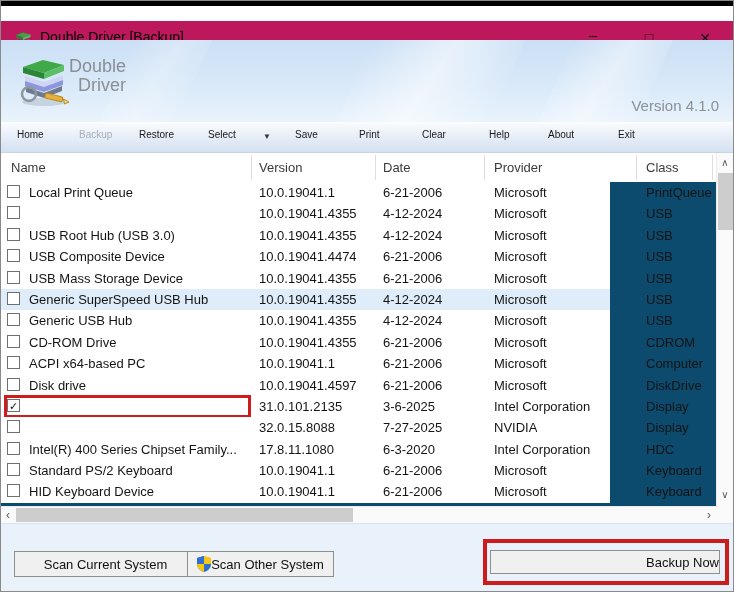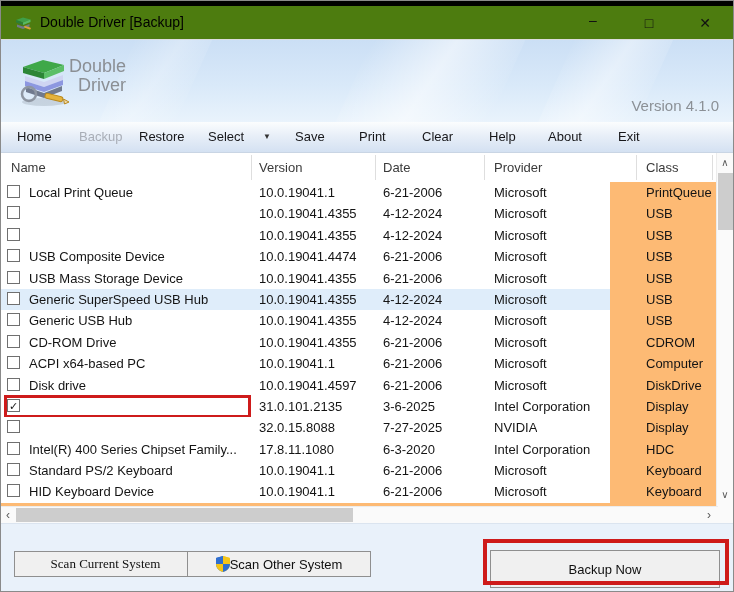--- a/index.html
+++ b/index.html
@@ -4,44 +4,44 @@
 <style>
   * { margin:0; padding:0; box-sizing:border-box; }
   html,body { background:#fff; }
   body { width:734px; height:592px; font-family:"Liberation Sans",sans-serif; }
   .screen { position:relative; width:734px; height:592px; background:#fff; border:1px solid #8a8a8a; overflow:hidden; }
 
   
   .top-strip { position:absolute; left:0; top:0; width:734px; height:5px; background:#000; }
 
   
-  .titlebar { position:absolute; left:0; top:5px; width:732px; height:34px; background:#4d7c0f; border-bottom:1px solid #dcdcdc; }
+  .titlebar { position:absolute; left:0; top:20px; width:732px; height:34px; background:#be185d; border-bottom:1px solid #dcdcdc; }
   .title-icon { position:absolute; left:13px; top:8px; width:19px; height:17px; }
   .title-text { position:absolute; left:39px; top:8px; font-size:14px; color:#000; }
   .win-controls { position:absolute; right:0; top:0; height:33px; display:flex; }
   .win-btn { width:56px; height:33px; display:flex; align-items:center; justify-content:center; font-size:14px; color:#111; cursor:default; }
   .win-btn.min span { position:relative; top:-3px; }
 
   
   .banner { position:absolute; left:0; top:39px; width:732px; height:82px; background:linear-gradient(180deg,#cbdff5 0%,#d9e9f9 55%,#e9f3fc 100%); overflow:hidden; }
   .streak { position:absolute; width:140px; height:200px; top:-60px; background:linear-gradient(100deg,rgba(255,255,255,0) 10%,rgba(255,255,255,.55) 50%,rgba(255,255,255,0) 90%); transform:rotate(24deg); }
   .streak.s1 { left:360px; } .streak.s2 { left:560px; width:90px; opacity:.8; } .streak.s3 { left:120px; width:70px; opacity:.5; }
   .banner-logo { position:absolute; left:16px; top:10px; }
   .app-name { position:absolute; left:68px; top:17px; font-size:18px; line-height:19px; color:#8b8f94; }
   .app-name .l2 { margin-left:9px; }
   .banner-version { position:absolute; right:14px; bottom:8px; font-size:15px; color:#8b9096; }
 
   
   .menubar { position:absolute; left:0; top:121px; width:732px; height:31px; background:linear-gradient(180deg,#fbfdfe 0%,#e8eff8 45%,#d4e1f2 100%); border-bottom:1px solid #c9d5e4; }
-  .menu-item { position:absolute; top:7px; font-size:13px; color:#17171a; cursor:default; }
+  .menu-item { position:absolute; top:7px; font-size:10px; color:#17171a; cursor:default; }
   .menu-item.disabled { color:#a9aeb7; }
   .menu-caret { position:absolute; top:10px; font-size:8px; color:#333; }
 
   
-  .list { position:absolute; left:0; top:152px; width:732px; height:353px; background:#fdba74; }
+  .list { position:absolute; left:0; top:152px; width:732px; height:353px; background:#0c4a6e; }
   .list-header { position:absolute; left:0; top:0; width:715px; height:29px; background:#fff; }
   .col-h { position:absolute; top:7px; font-size:13px; color:#3a3a3a; }
   .col-sep { position:absolute; top:2px; height:25px; width:1px; background:#dedede; }
   .rows { position:absolute; left:0; top:29px; width:609px; height:322px; }
   .row { position:relative; width:100%; height:21.4px; background:#fff; }
   .row.hl { background:#dfedfa; }
   .cb { position:absolute; left:6px; top:3px; width:13px; height:13px; border:1px solid #6f6f6f; background:#fff; font-size:11px; line-height:12px; text-align:center; color:#161616; }
   .cell { position:absolute; top:3px; font-size:13px; color:#141414; white-space:nowrap; }
   .cell.name { left:28px; max-width:220px; overflow:hidden; }
   .cell.ver  { left:258px; }
@@ -59,23 +59,23 @@
   
   .hscroll { position:absolute; left:0; top:505px; width:717px; height:17px; background:#fafafa; border-top:1px solid #ececec; }
   .h-arrow { position:absolute; top:0; width:14px; height:16px; display:flex; align-items:center; justify-content:center; font-size:12px; color:#5a5a5a; }
   .h-arrow.left { left:0; } .h-arrow.right { right:2px; }
   .hthumb { position:absolute; left:15px; top:1px; width:337px; height:14px; background:#cdcdcd; }
   .scroll-corner { position:absolute; left:717px; top:505px; width:16px; height:17px; background:#fafafa; }
 
   
   .footer { position:absolute; left:0; top:522px; width:732px; height:68px; background:#e9f1fa; border-top:1px solid #dbe4ef; }
   .btn { position:absolute; background:#f0f0f0; border:1px solid #8f8f8f; font-size:13px; color:#101010; display:flex; align-items:center; justify-content:center; cursor:default; }
-  .btn-scan-current { left:13px; top:27px; width:183px; height:26px;font-family:Liberation Serif, serif; }
-  .btn-scan-other { left:186px; top:27px; width:184px; height:26px; gap:0; }
-  .btn-backup { left:489px; top:26px; width:230px; height:38px; }
+  .btn-scan-current { left:13px; top:27px; width:183px; height:26px; }
+  .btn-scan-other { left:186px; top:27px; width:147px; height:26px; gap:0; }
+  .btn-backup { left:489px; top:26px; width:230px; height:24px;justify-content:flex-end; }
   .backup-annotation { position:absolute; left:482px; top:15px; width:246px; height:46px; border:4px solid #ce1b1b; pointer-events:none; }
 </style>
 </head>
 <body>
 
 <div class="screen">
   <div class="top-strip"></div>
 
   <div class="titlebar">
     <svg class="title-icon" viewBox="0 0 19 17">
@@ -161,20 +161,21 @@
         </div>
         <div class="row">
           <span class="cb"></span>
           <span class="cell ver">10.0.19041.4355</span>
           <span class="cell date">4-12-2024</span>
           <span class="cell prov">Microsoft</span>
           <span class="cell cls">USB</span>
         </div>
         <div class="row">
           <span class="cb"></span>
+          <span class="cell name">USB Root Hub (USB 3.0)</span>
           <span class="cell ver">10.0.19041.4355</span>
           <span class="cell date">4-12-2024</span>
           <span class="cell prov">Microsoft</span>
           <span class="cell cls">USB</span>
         </div>
         <div class="row">
           <span class="cb"></span>
           <span class="cell name">USB Composite Device</span>
           <span class="cell ver">10.0.19041.4474</span>
           <span class="cell date">6-21-2006</span>

